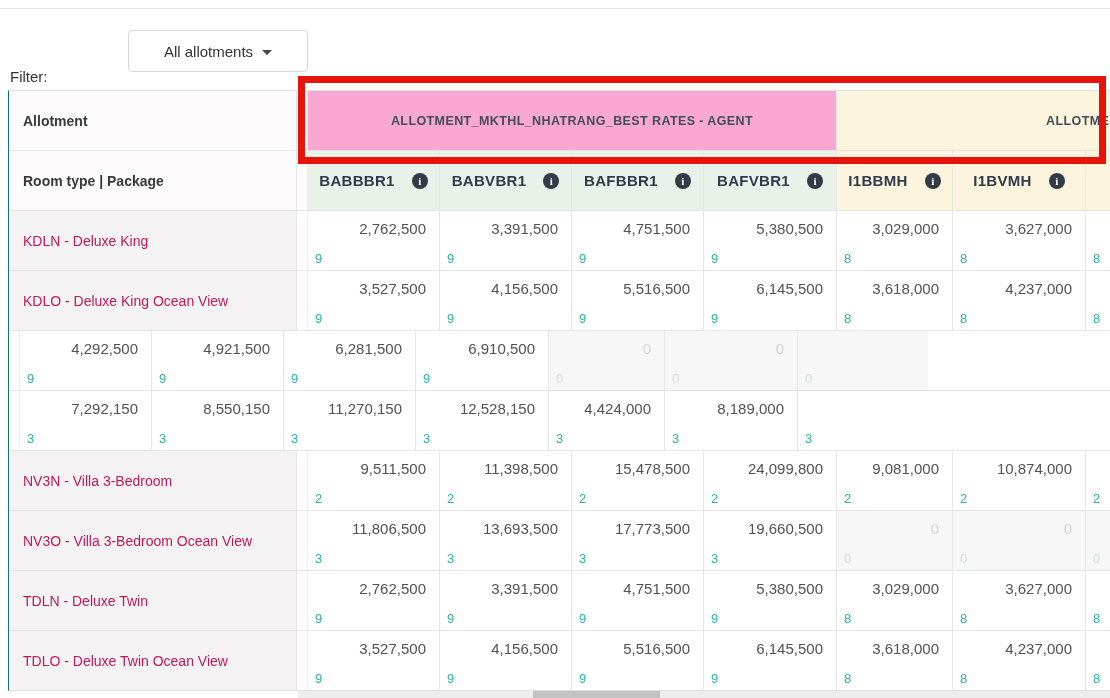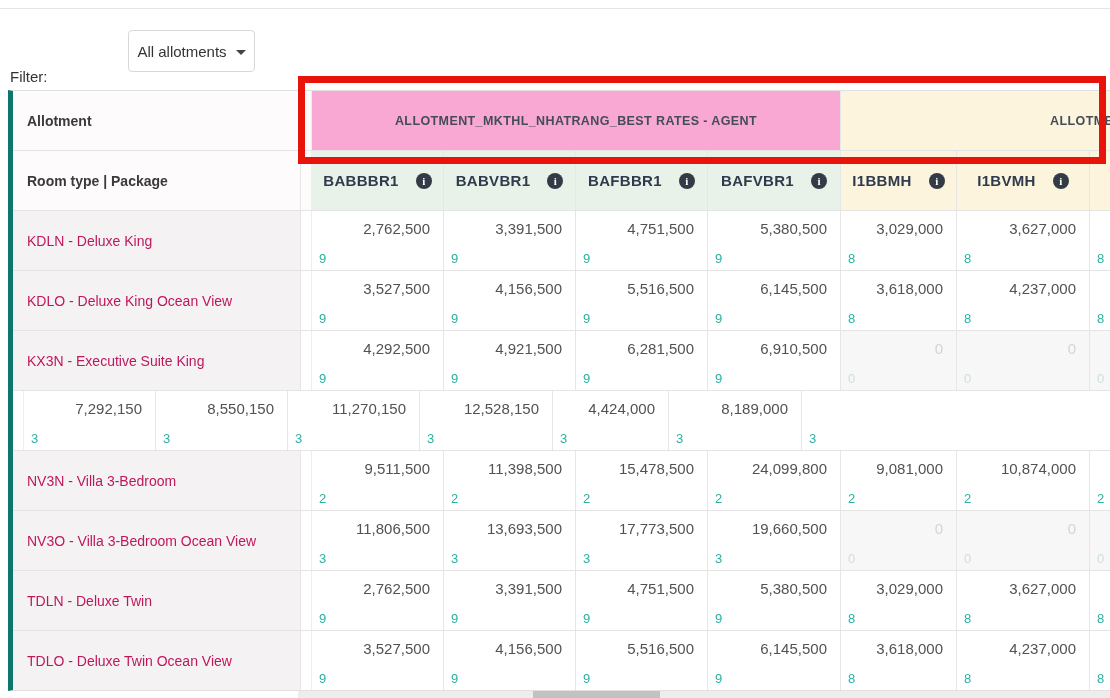--- a/index.html
+++ b/index.html
@@ -1,29 +1,29 @@
 <!DOCTYPE html>
 <html><head>
 <meta charset="utf-8">
 <style>
   * { margin:0; padding:0; box-sizing:border-box; }
   html,body { width:1110px; height:698px; background:#fff; overflow:hidden;
     font-family:"Liberation Sans","DejaVu Sans",sans-serif; position:relative; }
   .topline { position:absolute; top:8px; left:0; width:1110px; height:1px; background:#e4e4e4; }
 
   .filter-label { position:absolute; left:10px; top:36px; font-size:15px; color:#333;margin-top:32px; }
-  .filter-dd { position:absolute; left:128px; top:30px; width:127px; height:42px;
+  .filter-dd { position:absolute; left:128px; top:30px; width:180px; height:42px;
     background:#fff; border:1px solid #d8d8d8; border-radius:4px; cursor:pointer;
     display:flex; align-items:center; justify-content:center; gap:9px;
     font-size:15px; color:#333; font-family:inherit; }
   .caret { width:0; height:0; border-left:5px solid transparent; border-right:5px solid transparent;
     border-top:5px solid #444; margin-top:2px; }
 
   .table-wrap { position:absolute; left:8px; top:90px; width:1102px; height:601px;
-    overflow:hidden; border-left:5px solid #0f766e; border-top:1px solid #e0e0e0;
+    overflow:hidden; border-left:1px solid #0f766e; border-top:1px solid #e0e0e0;
     border-bottom:1px solid #e0e0e0; }
   .grid-row { display:flex; height:60px; border-bottom:1px solid #e4e4e4; width:1210px; }
   .cell { position:relative; height:100%; border-right:1px solid #e6e6e6; background:#fff; flex:none; }
   .w-label { width:288px; } .w-sp { width:11px; border-right:1px solid #eee; }
   .col0,.col1,.col2 { width:132px; } .col3,.col5 { width:133px; } .col4 { width:116px; } .col6 { width:130px; border-right:none; }
 
   .hdr-bg { background:#fdfbfc; }
   .label-cell { display:flex; align-items:center; padding-left:14px; }
   .corner span, .rowhdr span { font-weight:bold; font-size:14px; color:#3a3a3a; }
   .group { display:flex; align-items:center; justify-content:center; }
@@ -171,23 +171,20 @@
         <div class="cell col5 rate">
           <span class="price">4,237,000</span>
           <span class="avail">8</span>
         </div>
         <div class="cell col6 rate">
           <span class="price"></span>
           <span class="avail">8</span>
         </div>
       </div>
       <div class="grid-row">
-        <div class="cell w-label label-cell data-label">
-          <span>KX3N - Executive Suite King</span>
-        </div>
         <div class="cell w-sp"></div>
         <div class="cell col0 rate">
           <span class="price">4,292,500</span>
           <span class="avail">9</span>
         </div>
         <div class="cell col1 rate">
           <span class="price">4,921,500</span>
           <span class="avail">9</span>
         </div>
         <div class="cell col2 rate">

